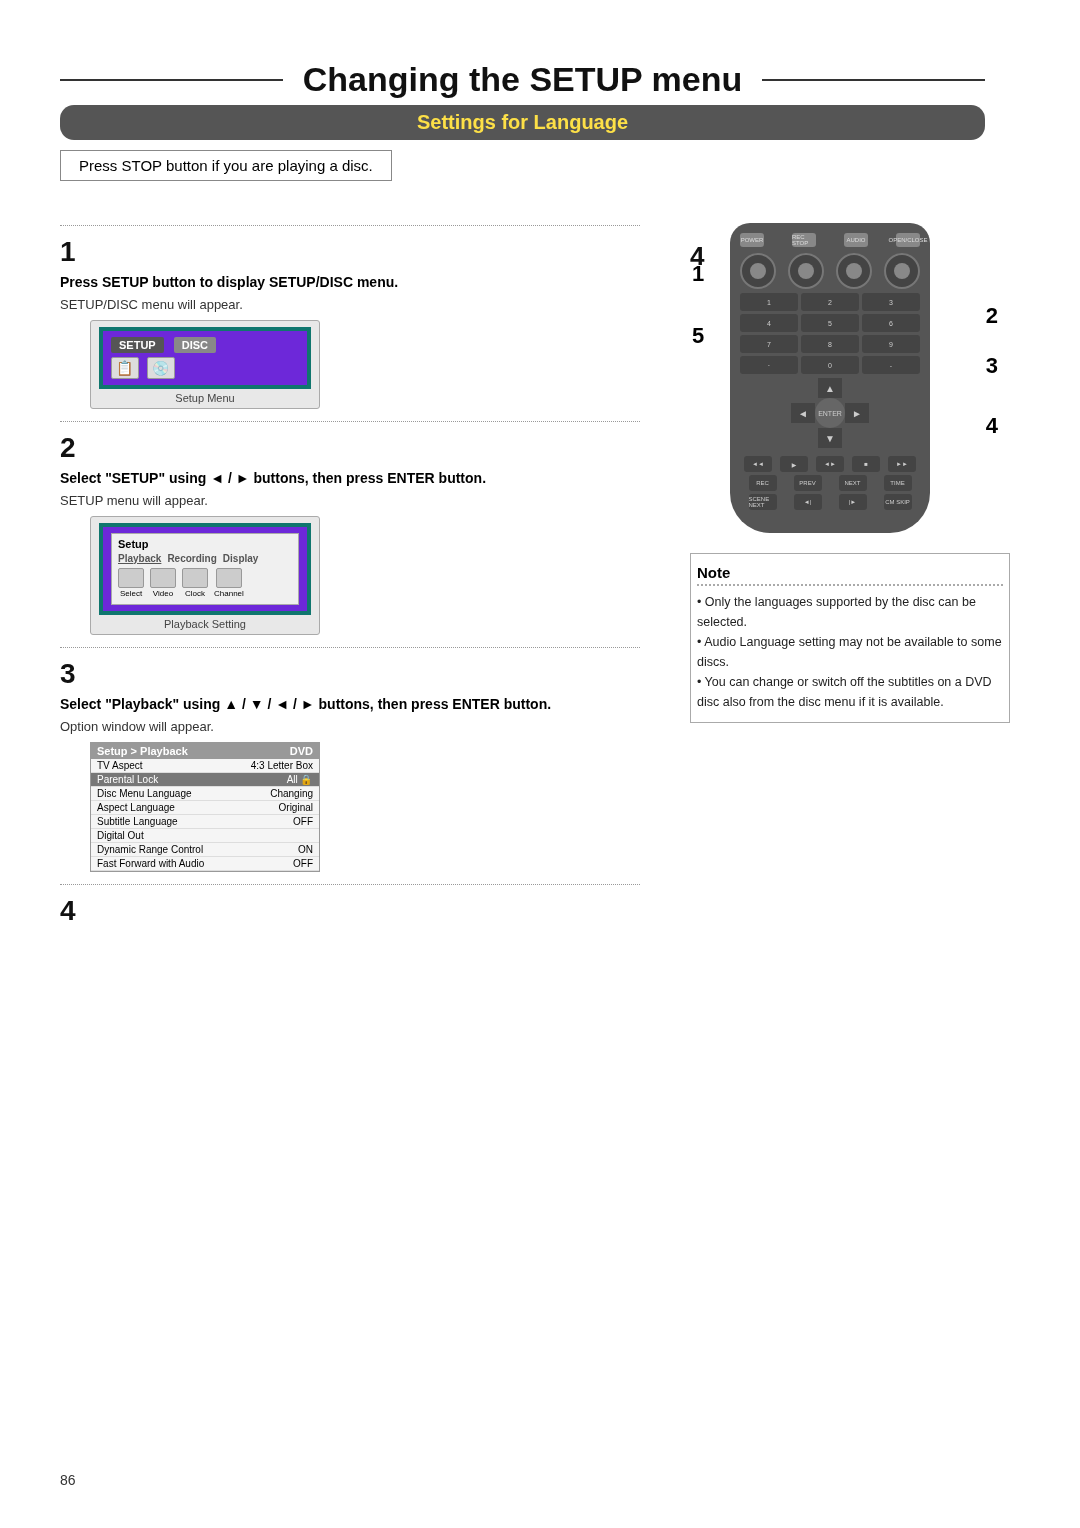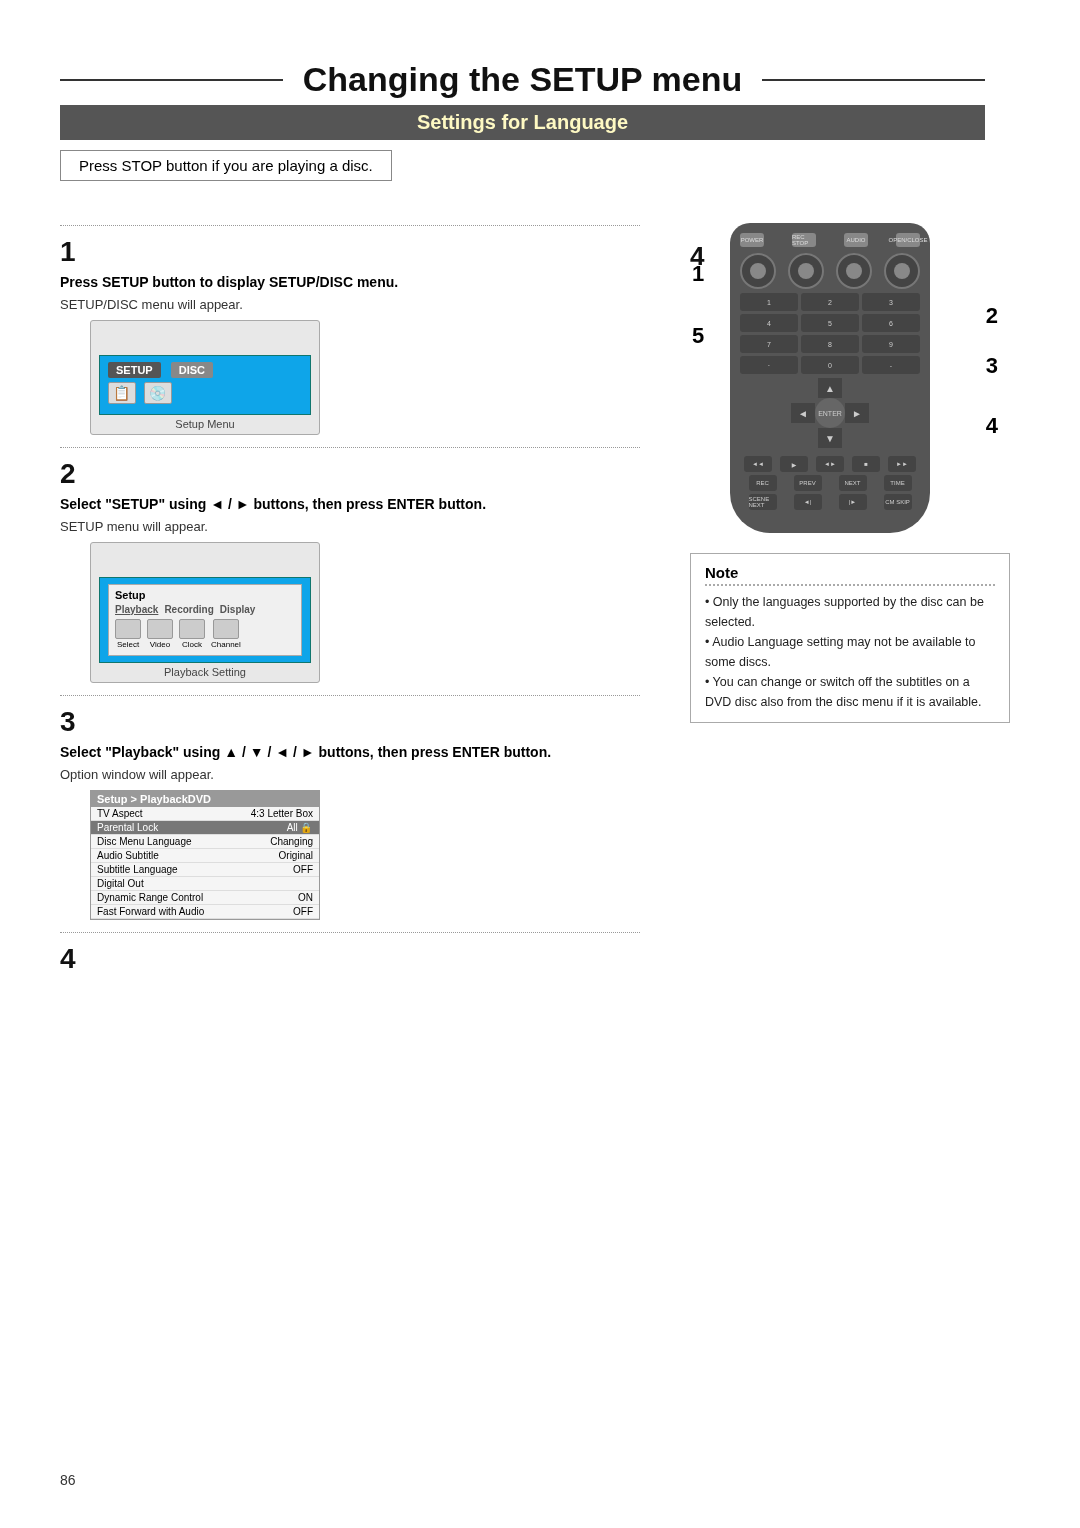--- a/index.html
+++ b/index.html
@@ -25,26 +25,27 @@
     }
     .main-title {
       font-size: 34px;
       font-weight: bold;
       color: #111;
       display: inline-block;
       padding: 0 20px;
     }
     .subtitle-bar {
       background: #555;
-      color: #fef9c3;
+      color: #fde047;
       text-align: center;
       font-size: 20px;
       font-weight: bold;
       padding: 6px 0;
       margin-bottom: 10px;
+      border-radius: 14px;
     }
     .press-stop-box {
       border: 1.5px solid #888;
       display: inline-block;
       padding: 6px 18px;
       font-size: 15px;
       margin-bottom: 18px;
     }
     
     .content-layout {
@@ -92,25 +93,24 @@
     
     .screen-mockup {
       border: 1.5px solid #aaa;
       background: #e8e8e8;
       border-radius: 3px;
       margin: 8px 0 8px 30px;
       padding: 6px 8px 4px 8px;
       width: 230px;
     }
     .screen-mockup-inner {
-      background: #0ea5e9;
-      border: 1px solid #0f766e;
+      background: #6d28d9;
+      border: 4px solid #0f766e;
       padding: 6px 8px;
       min-height: 60px;
-      margin-top: 28px;
     }
     .screen-title-row {
       display: flex;
       gap: 10px;
       margin-bottom: 4px;
     }
     .screen-tab {
       background: #888;
       color: #fff;
       font-size: 11px;
@@ -200,21 +200,21 @@
       background: #f5f5f5;
       border: 1.5px solid #999;
       font-size: 10px;
       width: 230px;
       margin: 6px 0 6px 30px;
     }
     .playback-table-header {
       background: #999;
       color: #fff;
       display: flex;
-      justify-content: flex-start;
+      justify-content: space-between;
       padding: 2px 6px;
       font-weight: bold;
       font-size: 11px;
     }
     .playback-table-row {
       display: flex;
       justify-content: space-between;
       padding: 1px 6px;
       border-bottom: 1px solid #ddd;
     }
@@ -329,21 +329,21 @@
     
     .remote-label {
       position: absolute;
       font-size: 22px;
       font-weight: bold;
       color: #111;
     }
     
     .note-box {
       border: 1.5px solid #aaa;
-      padding: 10px 14px;
+      padding: 10px 6px;
       margin-top: 10px;
       width: 320px;
     }
     .note-title {
       font-size: 15px;
       font-weight: bold;
       margin-bottom: 6px;
       border-bottom: 2px dotted #aaa;
       padding-bottom: 3px;
     }
@@ -479,21 +479,21 @@
         </div>
         <div class="playback-table-row highlighted">
           <span>Parental Lock</span>
           <span>All 🔒</span>
         </div>
         <div class="playback-table-row">
           <span>Disc Menu Language</span>
           <span>Changing</span>
         </div>
         <div class="playback-table-row">
-          <span>Audio Subtitle</span>
+          <span>Aspect Language</span>
           <span>Original</span>
         </div>
         <div class="playback-table-row">
           <span>Subtitle Language</span>
           <span>OFF</span>
         </div>
         <div class="playback-table-row">
           <span>Digital Out</span>
           <span></span>
         </div>

